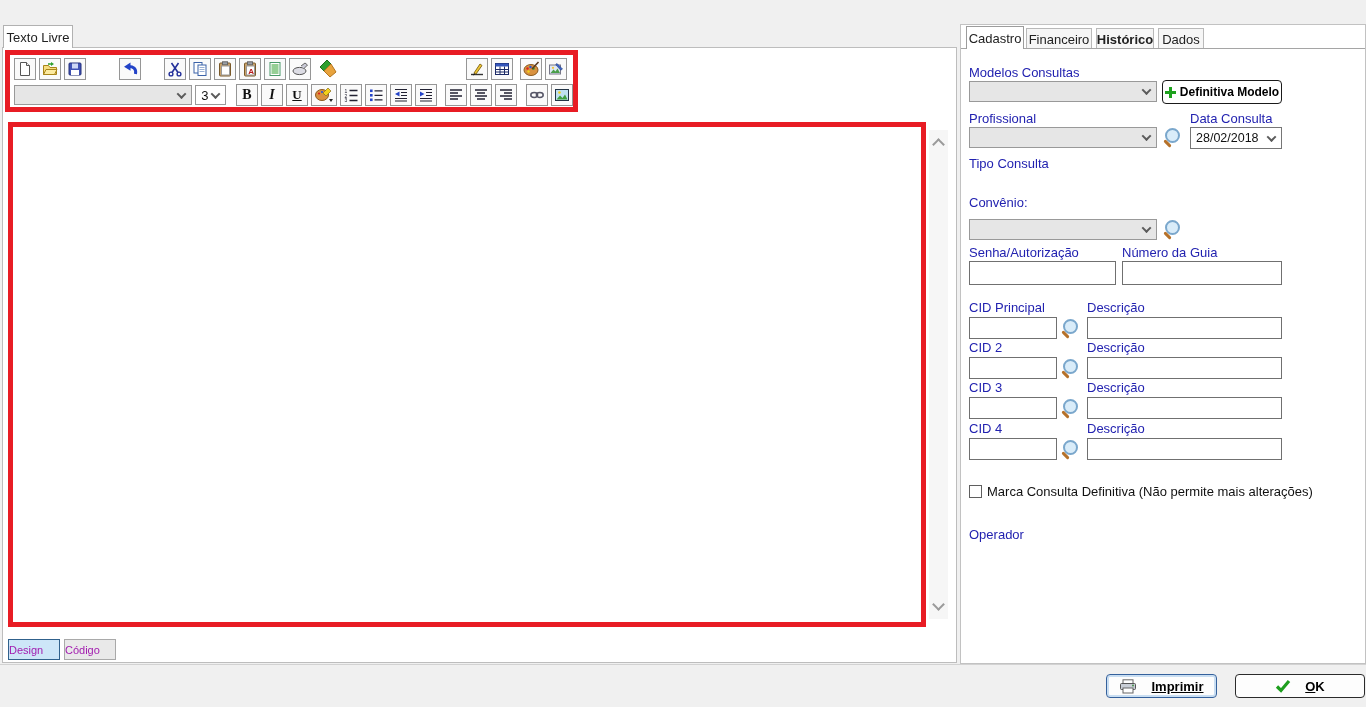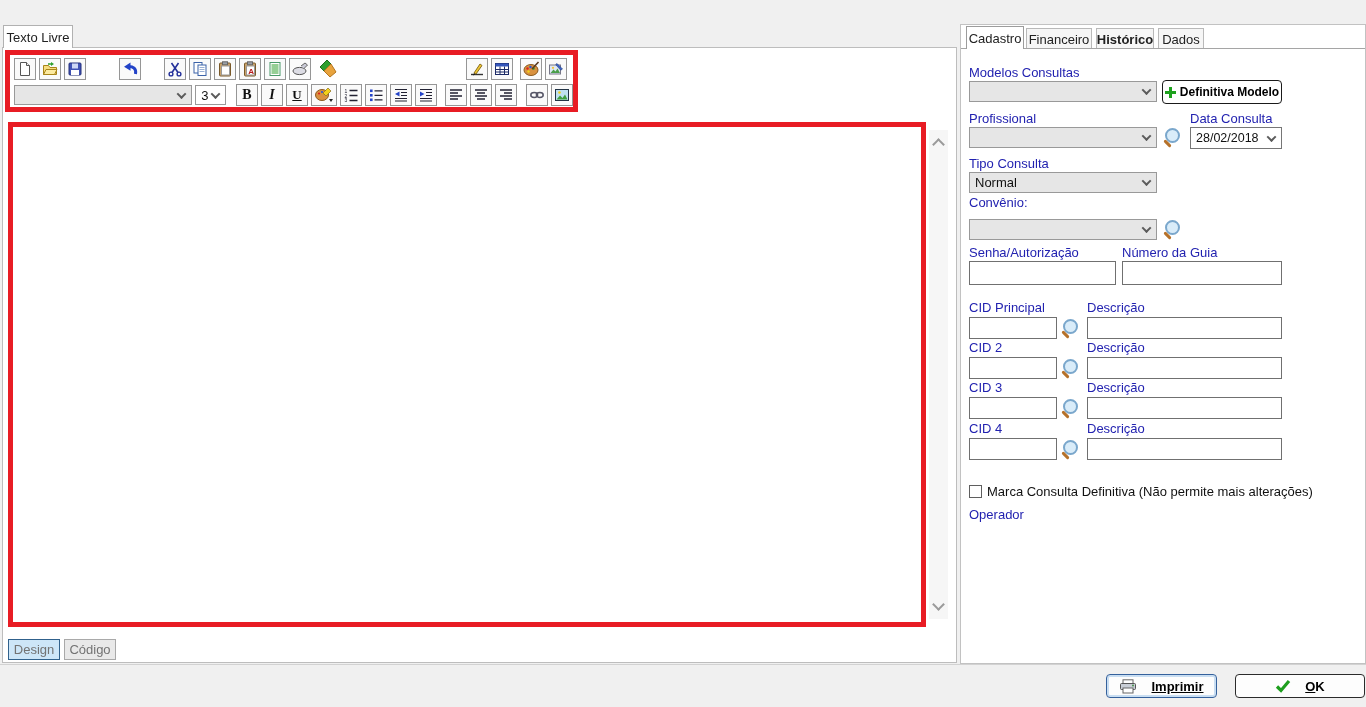--- a/index.html
+++ b/index.html
@@ -41,21 +41,21 @@
   .font-combo { width:180px; height:20px; }
   .size-combo { width:31px; height:20px; background:#fff; }
   .chev { width:7px; height:7px; border-right:2px solid #5b5b5b; border-bottom:2px solid #5b5b5b;
           transform:rotate(45deg) translate(-1px,-1px); flex:0 0 auto; }
 
   .vscroll { position:absolute; left:929px; top:130px; width:19px; height:489px; background:#f6f6f6; }
   .chev-up, .chev-down { position:absolute; left:5px; width:9px; height:9px; border-left:2px solid #9a9a9a; border-top:2px solid #9a9a9a; }
   .chev-up { top:10px; transform:rotate(45deg); }
   .chev-down { bottom:10px; transform:rotate(225deg); }
 
-  .view-btn { position:absolute; height:21px; font-size:13px; color:#737373; display:flex; align-items:center; justify-content:center; cursor:pointer; }
+  .view-btn { position:absolute; height:21px; font-size:11px; color:#a21caf; display:flex; align-items:center; cursor:pointer; }
   .design-btn { left:8px; top:639px; width:52px; background:#cde6f8; border:1px solid #30618c; }
   .codigo-btn { left:64px; top:639px; width:52px; background:#e9e9e9; border:1px solid #a9a9a9; }
 
   .bottom-line { position:absolute; left:0; top:664px; width:1366px; height:1px; background:#d2d2d2; }
 
   
   .right-panel { position:absolute; left:960px; top:24px; width:406px; height:640px; background:#fff; border:1px solid #c2c2c2; }
   .rtab { position:absolute; font-size:13px; color:#222; display:flex; align-items:center; justify-content:center; cursor:pointer; }
   .rtab.active { background:#fff; border:1px solid #9c9c9c; border-bottom:none; z-index:3; }
   .rtab.plain  { background:#f6f6f6; border:1px solid #b9b9b9; border-bottom:none; }
@@ -346,24 +346,20 @@
     <span class="chev"></span>
   </div>
   <span class="mag" style="left:1162px; top:128px;"></span>
   <span class="flabel" style="left:1190px; top:111px;">Data Consulta</span>
   <div class="combo white" style="position:absolute; left:1190px; top:127px; width:92px; height:22px;">
     <span class="ctext" style="font-size:12.5px;">28/02/2018</span>
     <span class="chev"></span>
   </div>
 
   <span class="flabel" style="left:969px; top:156px;">Tipo Consulta</span>
-  <div class="combo field-combo" style="left:969px; top:172px;">
-    <span class="ctext">Normal</span>
-    <span class="chev"></span>
-  </div>
 
   <span class="flabel" style="left:969px; top:195px;">Convênio:</span>
   <div class="combo field-combo" style="left:969px; top:219px;">
     <span class="ctext"></span>
     <span class="chev"></span>
   </div>
   <span class="mag" style="left:1162px; top:220px;"></span>
 
   <span class="flabel" style="left:969px; top:245px;">Senha/Autorização</span>
   <input class="tinput" style="left: 969px; top: 261px; width: 147px; height: 24px;" value="">
@@ -389,21 +385,21 @@
   <input class="tinput" style="left: 1087px; top: 397px; width: 195px; height: 22px;" value="">
 
   <span class="flabel" style="left:969px; top:421px;">CID 4</span>
   <span class="flabel" style="left:1087px; top:421px;">Descrição</span>
   <input class="tinput" style="left: 969px; top: 438px; width: 88px; height: 22px;" value="">
   <span class="mag" style="left:1060px; top:440px;"></span>
   <input class="tinput" style="left: 1087px; top: 438px; width: 195px; height: 22px;" value="">
 
   <span class="cb" style="left:969px; top:485px;"></span>
   <span class="cb-label" style="left:987px; top:484px;">Marca Consulta Definitiva (Não permite mais alterações)</span>
-  <span class="flabel" style="left:969px; top:507px;">Operador</span>
+  <span class="flabel" style="left:969px; top:527px;">Operador</span>
 
   <div class="footer-btn imprimir">
     <svg width="18" height="15" viewBox="0 0 18 15">
       <rect x="4" y="0.8" width="10" height="4" fill="#fff" stroke="#666"></rect>
       <rect x="1.5" y="4.5" width="15" height="6" rx="1" fill="#c9ced6" stroke="#555"></rect>
       <rect x="4" y="9" width="10" height="5" fill="#fff" stroke="#666"></rect>
       <circle cx="14" cy="6.5" r="0.9" fill="#3a8a3a"></circle>
     </svg>
     <span class="lbl">Imprimir</span>
   </div>

